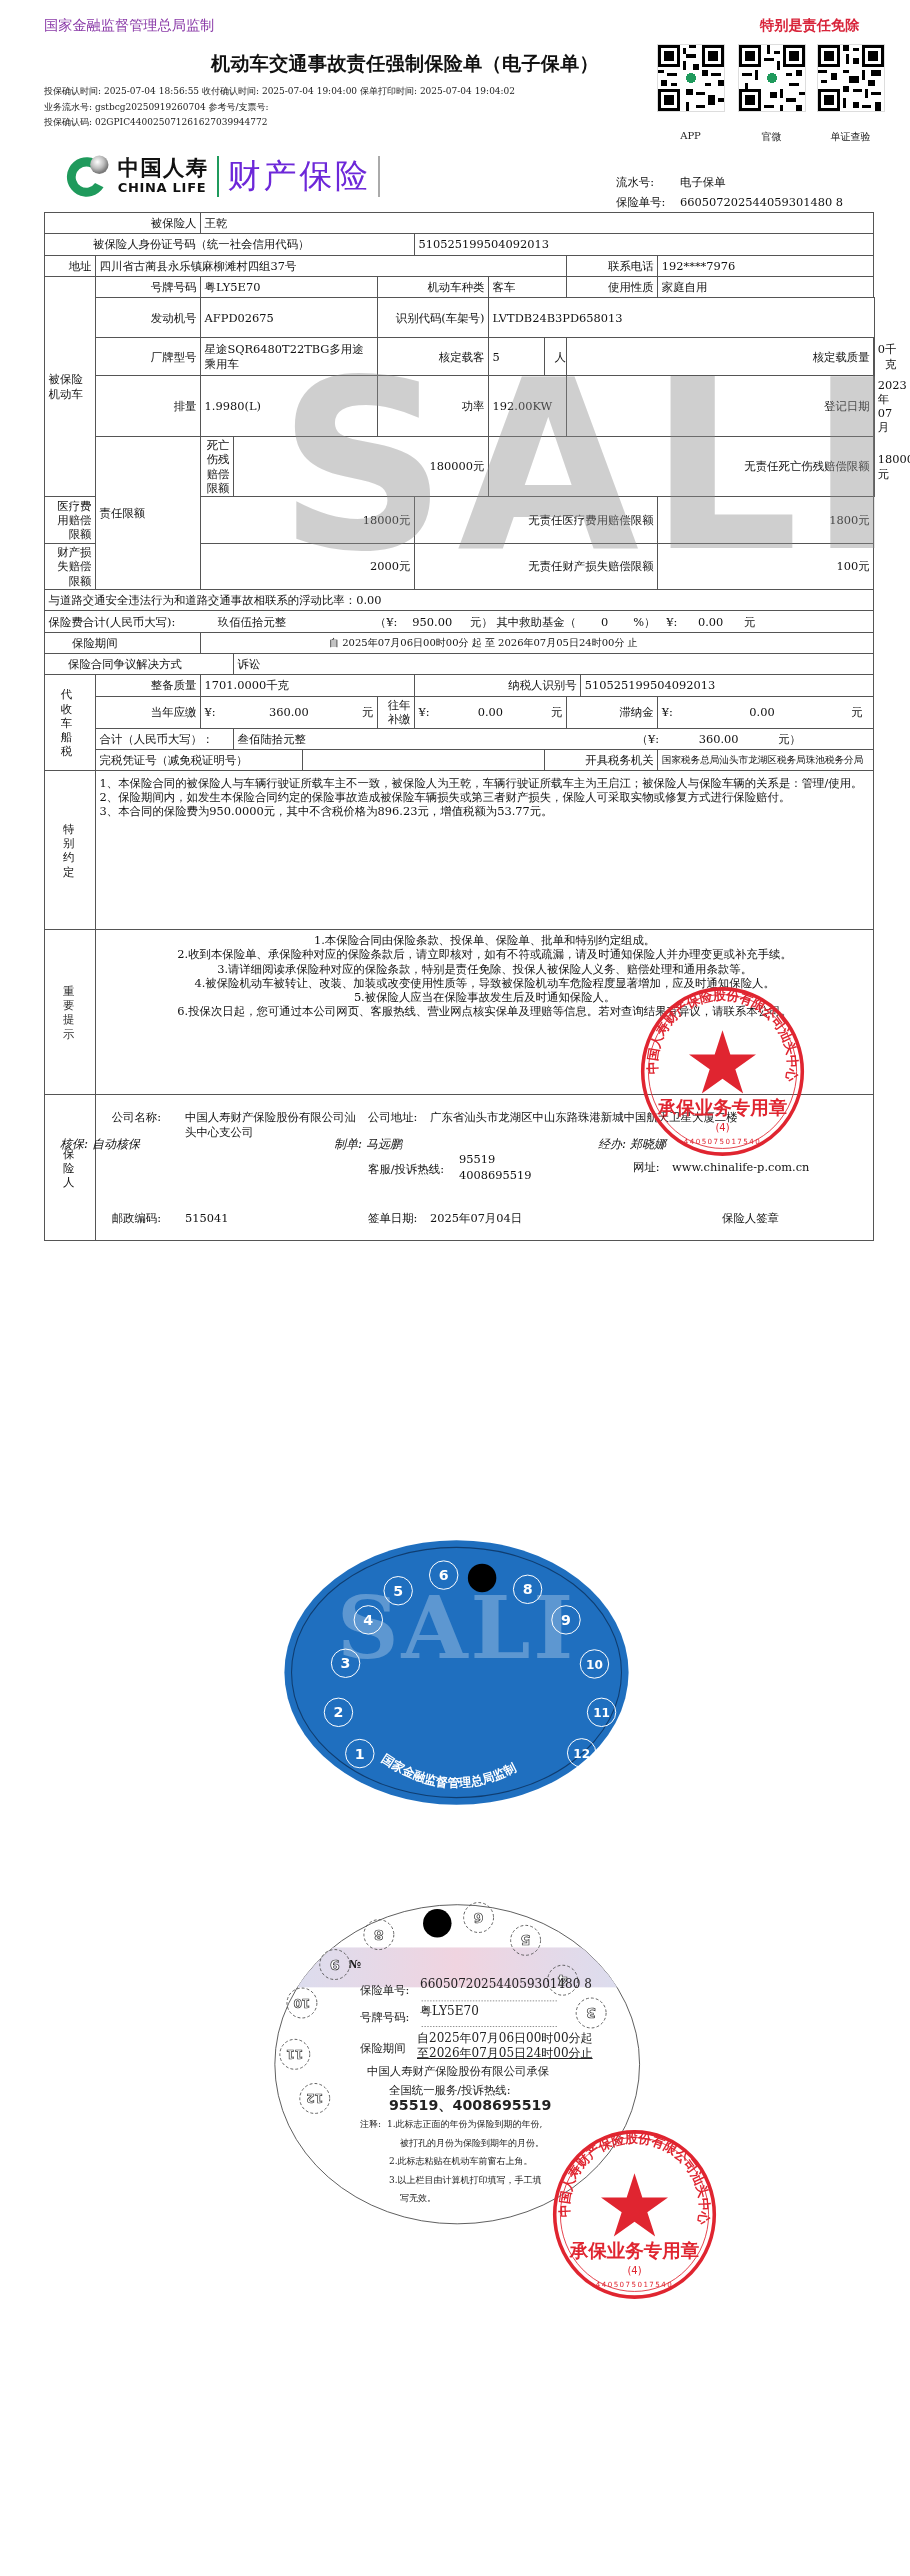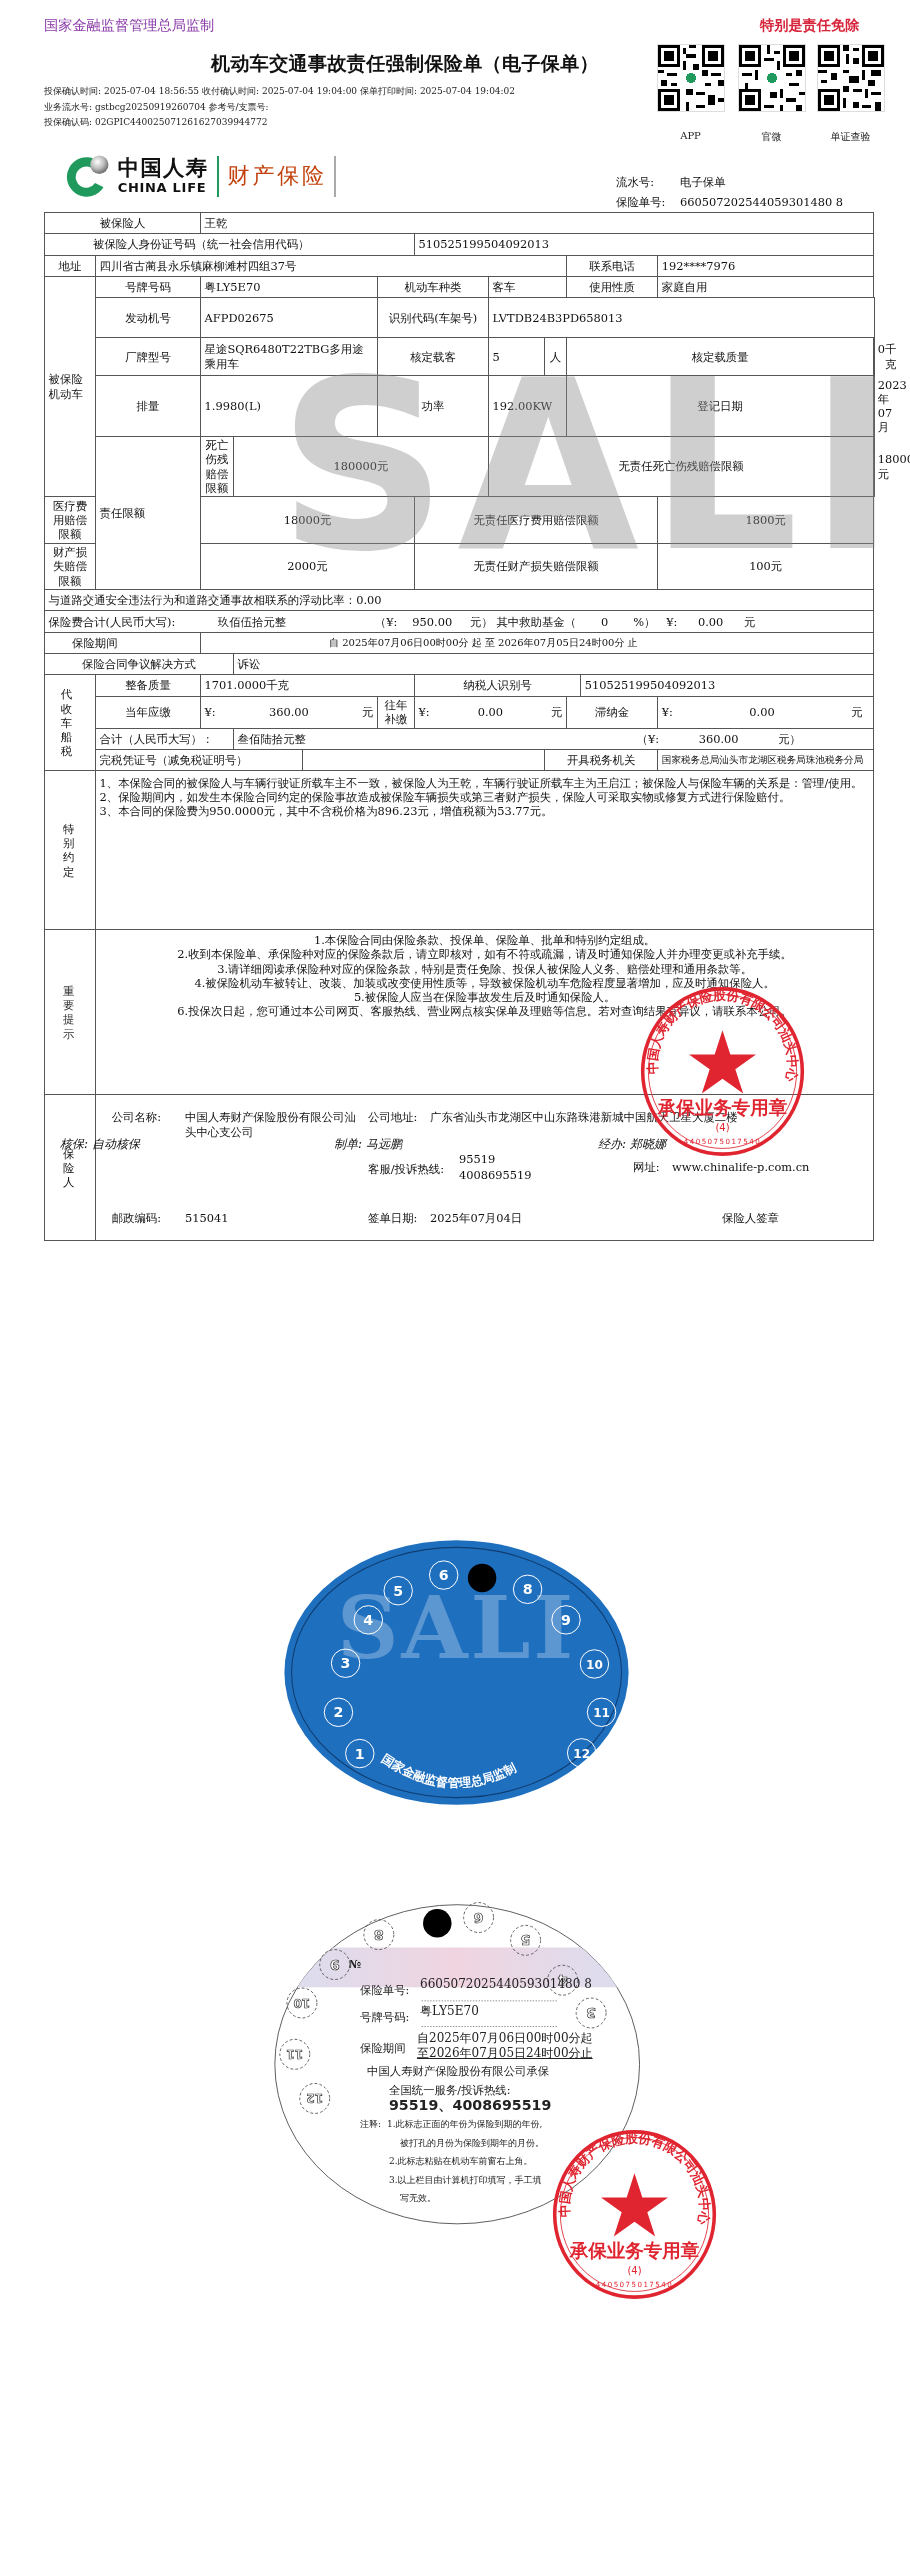--- a/index.html
+++ b/index.html
@@ -16,30 +16,30 @@
 
   .doc-title { position: absolute; left: 211px; top: 51px; font-size: 19px; font-weight: bold; font-family: "DejaVu Sans", "Liberation Sans", sans-serif; letter-spacing: 0.4px; }
   .meta-lines { position: absolute; left: 44px; top: 84px; font-size: 9px; line-height: 15.7px; color: #222; }
 
   .logo { position: absolute; left: 64px; top: 151px; height: 50px; display: flex; align-items: center; }
   .logo-mark { width: 48px; height: 48px; position: relative; }
   .logo-cn { margin-left: 5.7px; font-family: "DejaVu Sans", sans-serif; font-weight: bold; }
   .logo-cn .cn { font-size: 21.3px; letter-spacing: 1.4px; line-height: 24px; }
   .logo-cn .en { font-size: 13px; letter-spacing: 0.7px; line-height: 15.7px; }
   .logo-divider { width: 2.1px; height: 41px; background: #1f9a5c; margin: 0 8.5px; }
-  .logo-sub { font-size: 22px; color: #c2410c; font-family: Liberation Mono, monospace; letter-spacing: 2.8px; }
+  .logo-sub { font-size: 33px; color: #6d28d9; font-family: Liberation Mono, monospace; letter-spacing: 2.8px; }
   .logo-divider2 { width: 2.1px; height: 41px; background: #aaa; margin-left: 7.1px; }
 
   .serial { position: absolute; left: 616px; top: 172px; font-size: 11.4px; line-height: 20px; }
   .serial .lbl { display: inline-block; width: 64px; }
 
   
   .policy { position: absolute; left: 44px; top: 212px; width: 831px; border-collapse: collapse; font-size: 11.4px; table-layout: fixed; }
   .policy td { border: 0.9px solid #555; padding: 1.4px 3.6px; height: 21.3px; vertical-align: middle; line-height: 14.2px; }
-  .center { text-align: center; }
+  .center { text-align: right; }
   .vlabel { text-align: left; line-height: 15.7px; }
   .money { display: flex; justify-content: space-between; }
 
   .notes { font-size: 11.4px; line-height: 21.3px; vertical-align: top !important; padding-top: 4.3px !important; }
   .tips { font-size: 11.4px; line-height: 26px; vertical-align: top !important; padding: 2.8px 7.1px !important; text-align: center; }
 
   .insurer-cell { position: relative; height: 146px !important; vertical-align: top !important; padding: 0 !important; }
   .ins { position: absolute; font-size: 11.4px; line-height: 15.7px; }
 
   .footer-sig { position: absolute; top: 1136px; font-size: 12px; font-style: italic; }
@@ -356,21 +356,21 @@
       <span style="margin-left:7.1px">¥:</span>
       <span style="margin-left:17px">0.00</span>
       <span style="margin-left:17px">元</span>
     </td>
   </tr>
   <tr>
     <td colspan="2" style="padding-left:27px">保险期间</td>
     <td colspan="11" style="padding-left:128px; font-size:10px">自 2025年07月06日00时00分 起 至 2026年07月05日24时00分 止</td>
   </tr>
   <tr>
-    <td colspan="3" style="padding-left:37px">保险合同争议解决方式</td>
+    <td colspan="3" style="padding-left:23px">保险合同争议解决方式</td>
     <td colspan="10">诉讼</td>
   </tr>
 
   <tr>
     <td rowspan="4" class="vlabel" style="padding:0 15.7px"><span>代收车船税</span></td>
     <td class="center">整备质量</td>
     <td colspan="5">1701.0000千克</td>
     <td colspan="4" class="center">纳税人识别号</td>
     <td colspan="2">510525199504092013</td>
   </tr>

